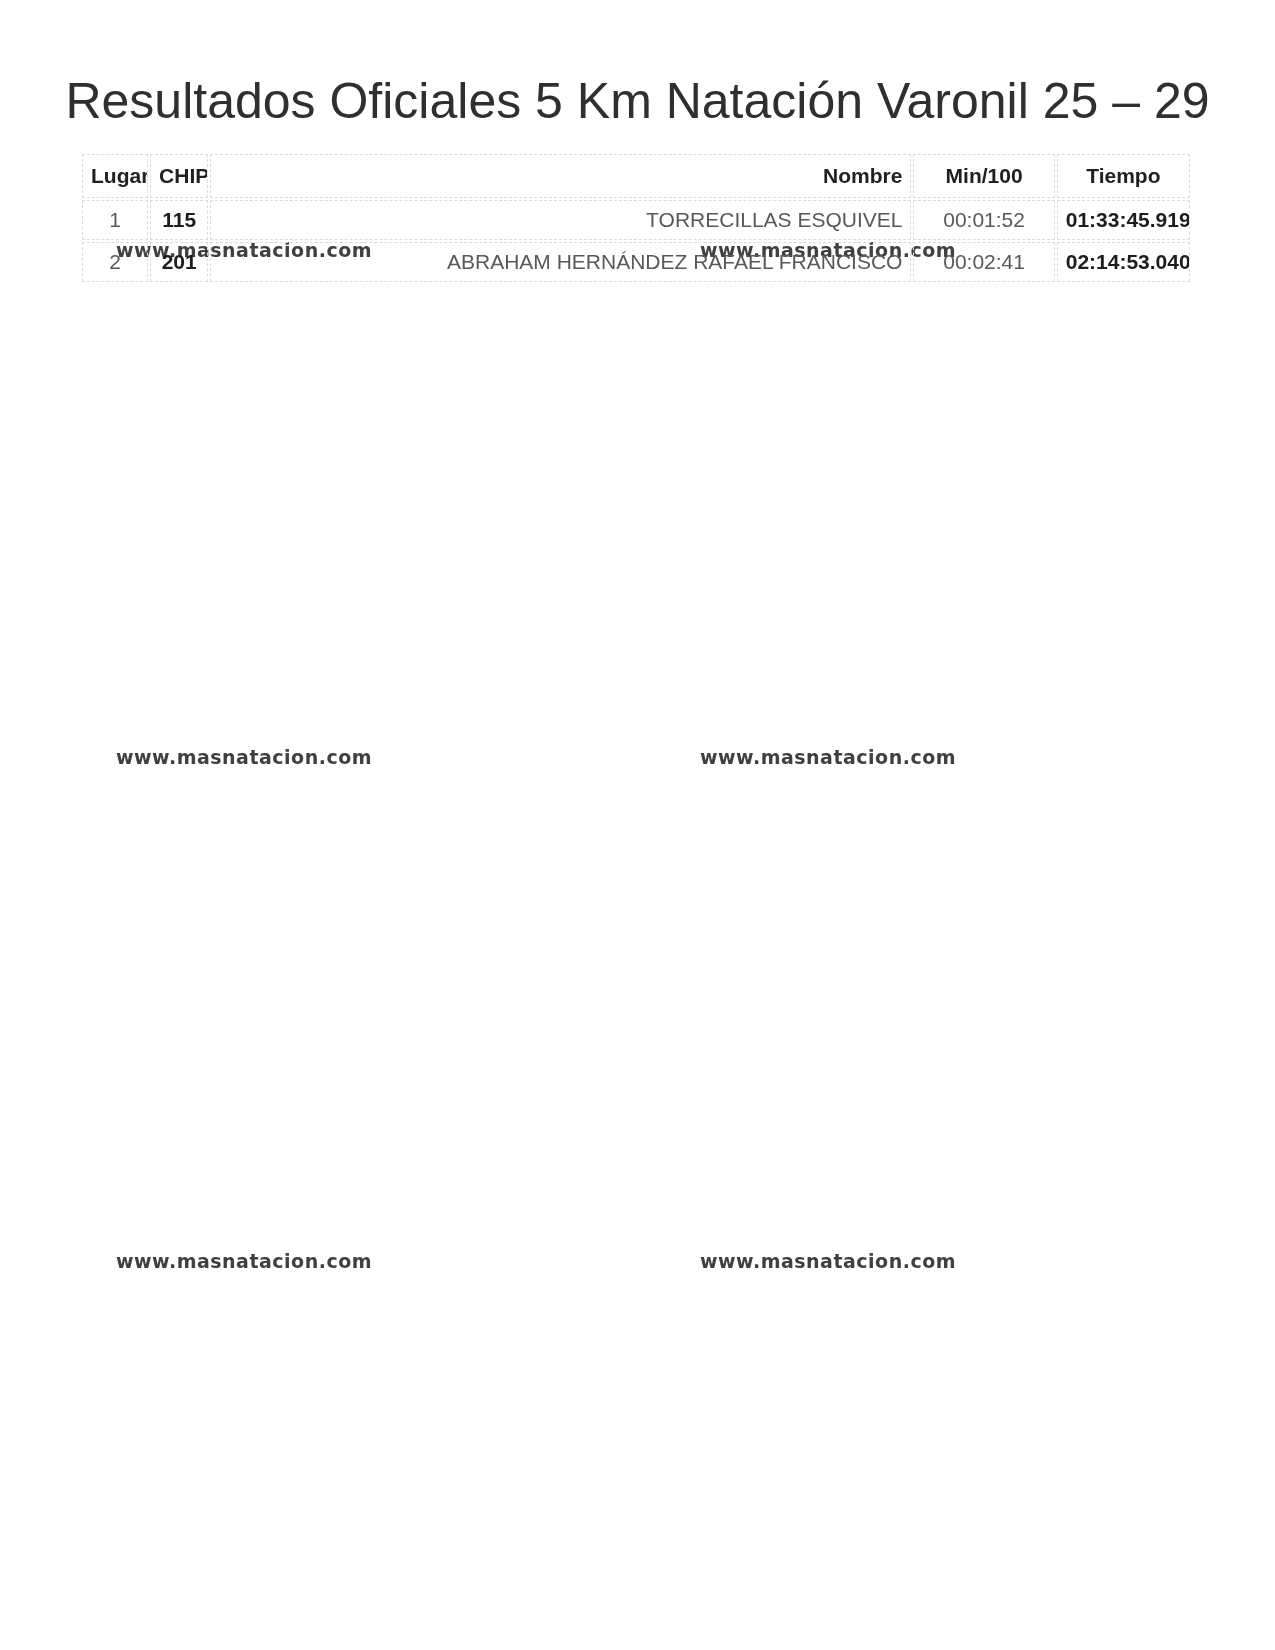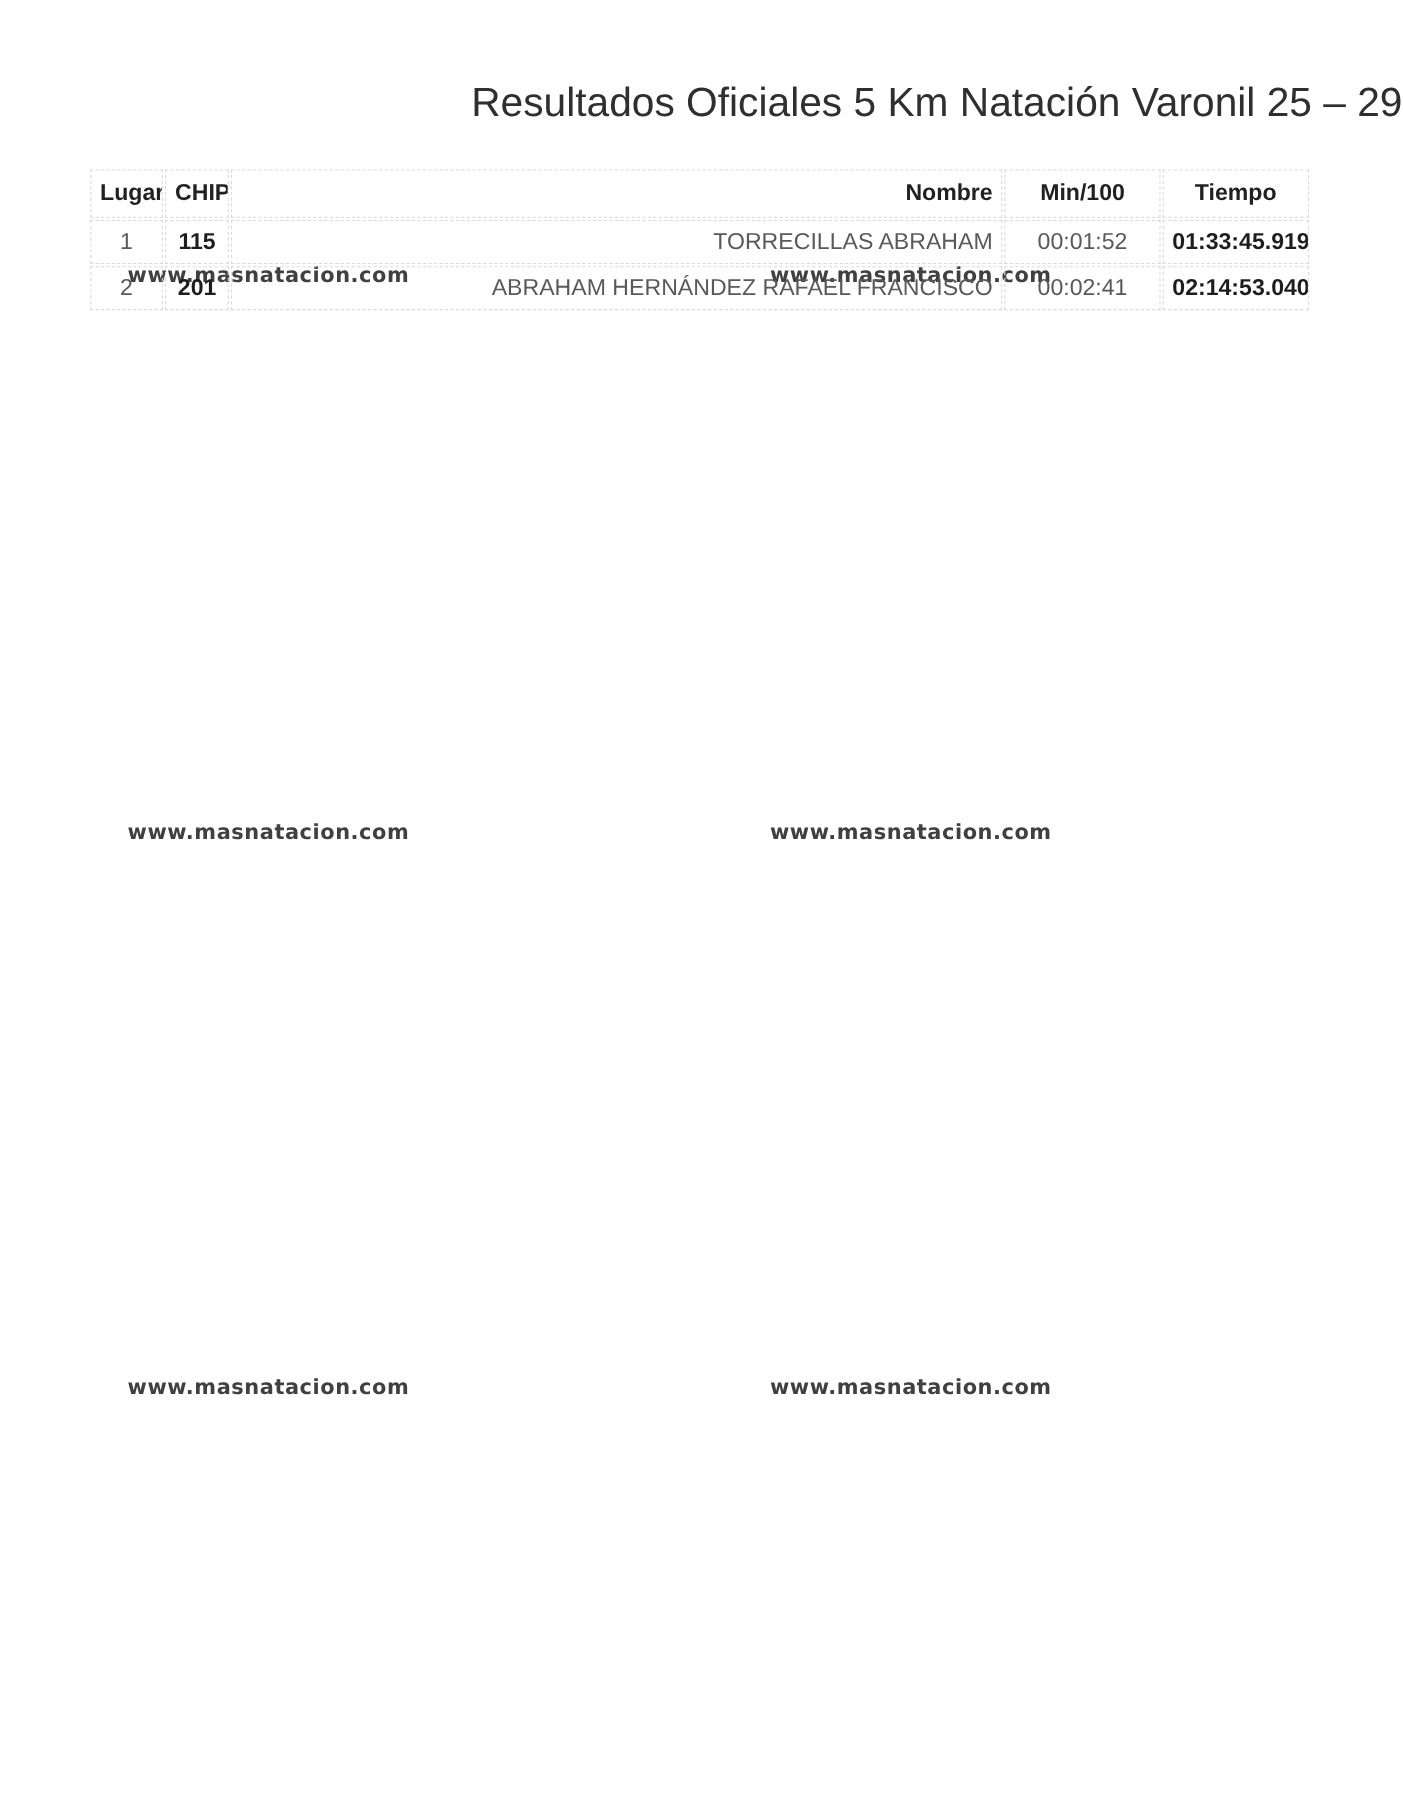--- a/index.html
+++ b/index.html
@@ -39,22 +39,22 @@
   .wm-r3c2 { left: 700px; top: 1252px; }
 
   
   .page-title {
     position: absolute;
     z-index: 1;
     top: 72px;
     left: 0;
     width: 1275px;
     margin: 0;
-    text-align: right;
-    font-size: 37px;
+    text-align: center;
+    font-size: 50px;
     font-weight: 300;
     color: #2f2f2f;
   }
 
   
   .results-table {
     position: absolute;
     z-index: 1;
     left: 80px;
     top: 152px;
@@ -126,21 +126,21 @@
       <th class="col-chip">CHIP</th>
       <th class="col-nombre">Nombre</th>
       <th class="col-min100">Min/100</th>
       <th class="col-tiempo">Tiempo</th>
     </tr>
   </thead>
   <tbody>
     <tr>
       <td class="col-lugar">1</td>
       <td class="col-chip cell-strong">115</td>
-      <td class="col-nombre">TORRECILLAS ABRAHAM</td>
+      <td class="col-nombre">TORRECILLAS ESQUIVEL</td>
       <td class="col-min100">00:01:52</td>
       <td class="col-tiempo cell-strong">01:33:45.919</td>
     </tr>
     <tr>
       <td class="col-lugar">2</td>
       <td class="col-chip cell-strong">201</td>
       <td class="col-nombre">ABRAHAM HERNÁNDEZ RAFAEL FRANCISCO</td>
       <td class="col-min100">00:02:41</td>
       <td class="col-tiempo cell-strong">02:14:53.040</td>
     </tr>

